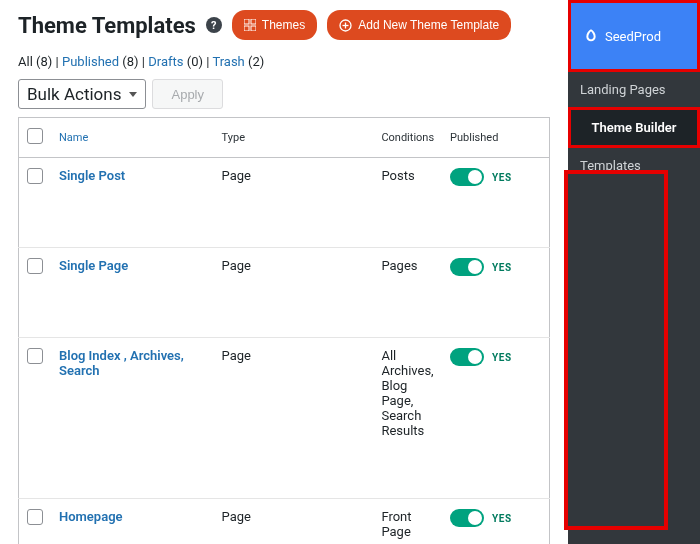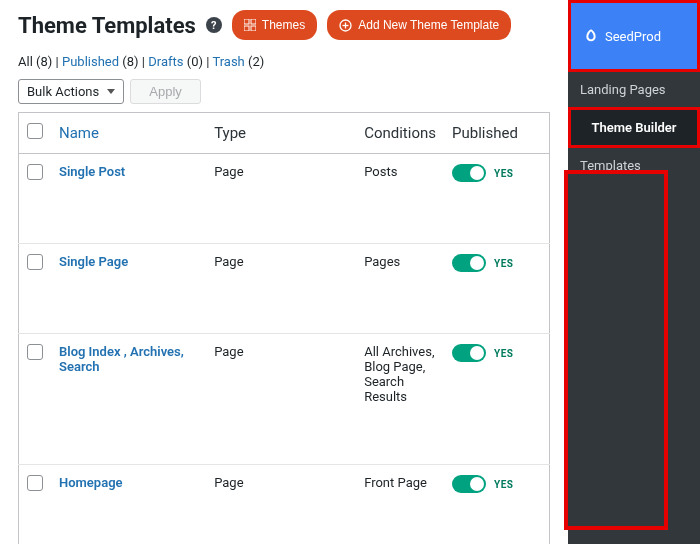--- a/index.html
+++ b/index.html
@@ -14,25 +14,25 @@
 .red-box-brand { border: 3px solid #e60000; }
 .red-box-active { border: 3px solid #e60000; }
 .header { display: flex; align-items: center; gap: 10px; margin-bottom: 14px; }
 .page-title { font-size: 22px; font-weight: 700; color: #1d2327; }
 .help-icon { width: 16px; height: 16px; border-radius: 50%; background: #3c434a; color: #fff; font-size: 11px; font-weight: bold; display: inline-flex; align-items: center; justify-content: center; }
 .btn-orange { background: #dd4a1f; color: #fff; border: none; border-radius: 13px; padding: 8px 12px; font-size: 12px; cursor: pointer; display: inline-flex; align-items: center; gap: 6px; }
 .btn-orange .ico { display: inline-flex; }
 .filters { font-size: 13px; margin-bottom: 10px; color: #1d2327; }
 .filters a { color: #2271b1; text-decoration: none; }
 .bulk-row { display: flex; gap: 6px; margin-bottom: 8px; }
-.bulk-select { border: 1px solid #8c8f94; border-radius: 3px; padding: 4px 24px 4px 8px; font-size: 13px; background: #fff; position: relative; display: inline-flex; align-items: center; }
+.bulk-select { border: 1px solid #8c8f94; border-radius: 3px; padding: 4px 24px 4px 8px; font-size: 17px; background: #fff; position: relative; display: inline-flex; align-items: center; }
 .bulk-select::after { content: ""; position: absolute; right: 8px; width: 0; height: 0; border-left: 4px solid transparent; border-right: 4px solid transparent; border-top: 5px solid #555; }
 .apply-btn { border: 1px solid #dcdcde; background: #f6f7f7; color: #a7aaad; padding: 4px 18px; border-radius: 3px; font-size: 13px; }
 .table { width: 100%; border-collapse: collapse; border: 1px solid #c3c4c7; }
-.table th { text-align: left; font-weight: 400; font-size: 15px; padding: 10px 8px; border-bottom: 1px solid #c3c4c7; color: #2c3338; margin-top: 48px; }
+.table th { text-align: left; font-weight: 400; font-size: 11px; padding: 10px 8px; border-bottom: 1px solid #c3c4c7; color: #2c3338; margin-top: 48px; }
 .table th.sortable { color: #2271b1; }
 .table td { padding: 10px 8px; vertical-align: top; font-size: 13px; border-bottom: 1px solid #e5e5e5; }
 .table tr.tall td { padding-bottom: 60px; }
 .checkbox { width: 16px; height: 16px; border: 1px solid #8c8f94; border-radius: 3px; background: #fff; display: inline-block; }
 .name-link { color: #2271b1; font-weight: 600; text-decoration: none; }
 .toggle-wrap { display: flex; align-items: center; gap: 8px; }
 .toggle { width: 34px; height: 18px; background: #00a27f; border-radius: 10px; position: relative; }
 .toggle::after { content: ""; position: absolute; width: 14px; height: 14px; background: #fff; border-radius: 50%; top: 2px; right: 2px; }
 .toggle-label { color: #007a5e; font-size: 10px; font-weight: 700; letter-spacing: 0.5px; }
 .published-hl { position: absolute; border: 4px solid #e60000; top: 170px; right: 32px; width: 104px; height: 360px; pointer-events: none; }

